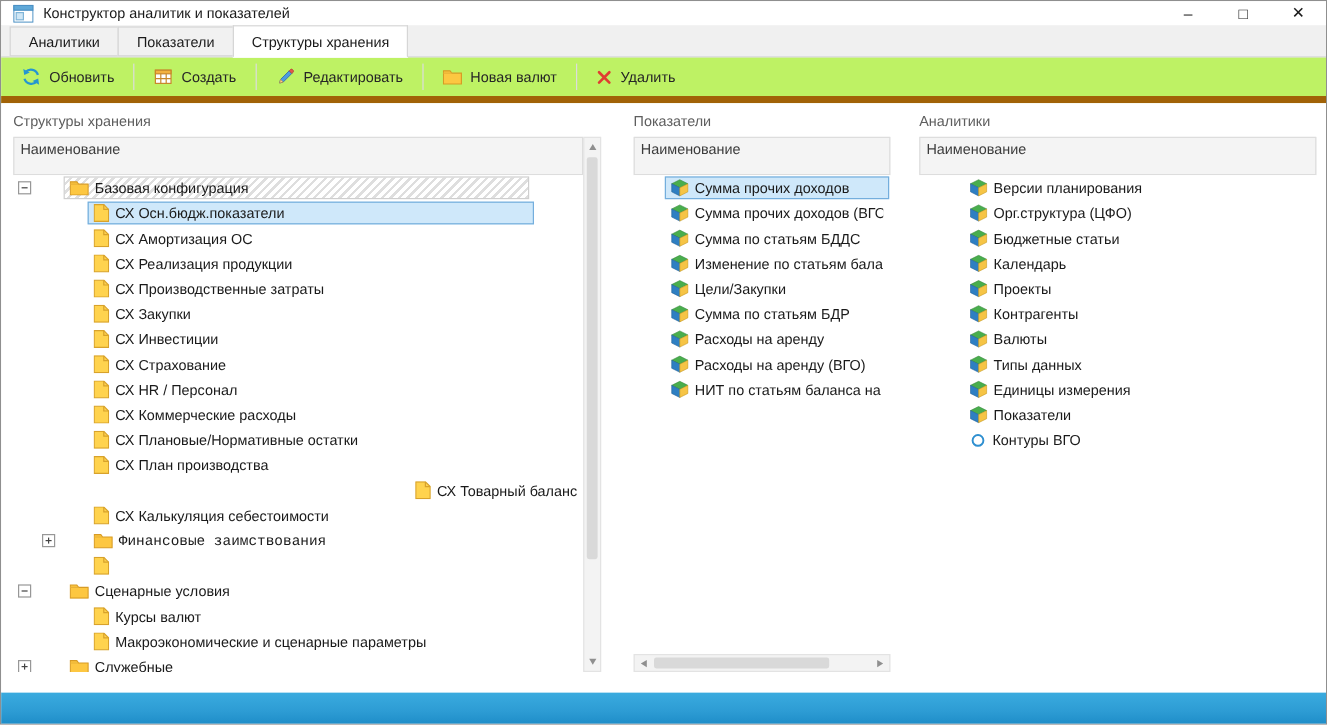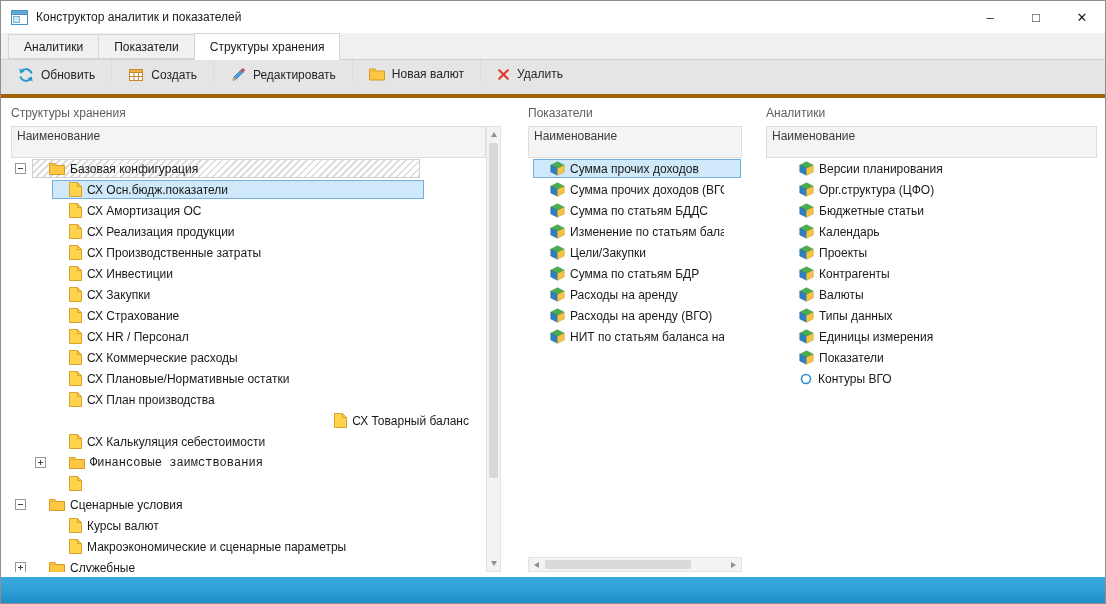--- a/index.html
+++ b/index.html
@@ -1,52 +1,52 @@
 <!DOCTYPE html>
 <html><head>
 <meta charset="utf-8">
 <style>
   * { margin:0; padding:0; box-sizing:border-box; }
   html,body { width:1106px; height:604px; }
   body { font-family:"Liberation Sans","DejaVu Sans",sans-serif; font-size:12px; color:#1a1a1a; background:#ececec; overflow:hidden; }
   .window { width:1106px; height:604px; background:#fff; border:1px solid #8f8f8f; display:flex; flex-direction:column; }
 
   
-  .titlebar { height:32px; flex:0 0 auto; display:flex; align-items:center; background:#fff; }
+  .titlebar { height:20px; flex:0 0 auto; display:flex; align-items:center; background:#fff; }
   .title-icon { margin:0 8px 0 10px; display:flex; }
   .title-text { font-size:12px; }
   .win-controls { margin-left:auto; display:flex; height:100%; }
   .win-btn { width:46px; display:flex; align-items:center; justify-content:center; font-size:13px; color:#1a1a1a; cursor:default; }
 
   
   .tabbar { height:27px; flex:0 0 auto; background:#f0f0f0; border-bottom:1px solid #d2d2d2; display:flex; align-items:flex-end; padding-left:7px; }
   .tab { padding:0 15px; line-height:24px; height:25px; background:#f1f1f1; border:1px solid #d6d6d6; margin-right:-1px; color:#1a1a1a; }
   .tab.active { background:#fff; height:27px; line-height:26px; margin-bottom:-1px; border-bottom:1px solid #fff; position:relative; z-index:2; }
 
   
-  .toolbar { height:38px; flex:0 0 auto; background:#e5e5e5; display:flex; align-items:flex-start; padding-left:8px; border-bottom:4px solid #a16207; }
+  .toolbar { height:38px; flex:0 0 auto; background:#bef264; display:flex; align-items:center; padding-left:8px; border-bottom:6px solid #a16207; }
   .tool-btn { display:flex; align-items:center; gap:7px; padding:7px 9px; border-radius:3px; color:#262626; cursor:default; }
   .tool-btn .icon { display:flex; }
   .tool-sep { width:1px; height:22px; background:#dcdcdc; margin:0 7px; }
 
   
   .content { flex:1 1 auto; position:relative; background:#fff; overflow:hidden; }
   .panel-title { position:absolute; top:8px; color:#5e5e5e; }
   .panel { position:absolute; top:28px; display:flex; }
   #panel-storage    { left:10px;  width:490px; height:446px; }
   #panel-indicators { left:527px; width:214px; height:446px; }
   #panel-analytics  { left:765px; width:331px; height:446px; }
 
   .grid-wrap { display:flex; flex:1 1 auto; height:100%; min-width:0; }
   .grid { display:flex; flex-direction:column; flex:1 1 auto; height:100%; min-width:0; }
   .col-header { height:32px; flex:0 0 auto; background:#f4f4f4; border:1px solid #ddd; color:#3c3c3c; padding:2px 0 0 5px; }
   .rows { flex:1 1 auto; overflow:hidden; background:#fff; }
 
   .tree-row, .list-row { height:21px; display:flex; align-items:center; }
-  .row-inner { display:flex; align-items:center; gap:5px; padding:1px 16px; border:1px solid transparent; height:19px; min-width:0; }
+  .row-inner { display:flex; align-items:center; gap:5px; padding:1px 4px; border:1px solid transparent; height:19px; min-width:0;margin-left:21px; }
   .row-inner .icon { display:flex; flex:0 0 auto; }
   .row-label { white-space:nowrap; }
   .row-inner.selected { background:#cfe8fa; border-color:#74aedd; }
   .row-inner.hatched  { background:repeating-linear-gradient(135deg,#ffffff 0 3px,#dedede 3px 5px); border-color:#cfcfcf; }
   #panel-storage .row-inner.selected { width:372px; }
   #panel-storage .row-inner.hatched  { width:388px; }
   #panel-indicators .row-inner { flex:1 1 auto; margin-right:1px; }
   #panel-indicators .row-label { overflow:hidden; }
   #panel-indicators .list-row { padding-left:5px; }
   #panel-analytics  .list-row { padding-left:16px; }
@@ -230,33 +230,33 @@
               </div>
               <div class="tree-row" style="padding-left: 24px;">
                 <div class="exp-spacer"></div>
                 <div class="row-inner">
                   <span class="icon">
                     <svg width="13" height="15" viewBox="0 0 13 15">
                       <path d="M0.5 0.5 H8.5 L12.5 4.5 V14.5 H0.5 Z" fill="#ffd34e" stroke="#d8a22b"></path>
                       <path d="M8.5 0.5 V4.5 H12.5" fill="none" stroke="#d8a22b"></path>
                     </svg>
                   </span>
+                  <span class="row-label">СХ Закупки</span>
+                </div>
+              </div>
+              <div class="tree-row" style="padding-left: 24px;">
+                <div class="exp-spacer"></div>
+                <div class="row-inner">
+                  <span class="icon">
+                    <svg width="13" height="15" viewBox="0 0 13 15">
+                      <path d="M0.5 0.5 H8.5 L12.5 4.5 V14.5 H0.5 Z" fill="#ffd34e" stroke="#d8a22b"></path>
+                      <path d="M8.5 0.5 V4.5 H12.5" fill="none" stroke="#d8a22b"></path>
+                    </svg>
+                  </span>
                   <span class="row-label">СХ Инвестиции</span>
-                </div>
-              </div>
-              <div class="tree-row" style="padding-left: 24px;">
-                <div class="exp-spacer"></div>
-                <div class="row-inner">
-                  <span class="icon">
-                    <svg width="13" height="15" viewBox="0 0 13 15">
-                      <path d="M0.5 0.5 H8.5 L12.5 4.5 V14.5 H0.5 Z" fill="#ffd34e" stroke="#d8a22b"></path>
-                      <path d="M8.5 0.5 V4.5 H12.5" fill="none" stroke="#d8a22b"></path>
-                    </svg>
-                  </span>
-                  <span class="row-label">СХ Закупки</span>
                 </div>
               </div>
               <div class="tree-row" style="padding-left: 24px;">
                 <div class="exp-spacer"></div>
                 <div class="row-inner">
                   <span class="icon">
                     <svg width="13" height="15" viewBox="0 0 13 15">
                       <path d="M0.5 0.5 H8.5 L12.5 4.5 V14.5 H0.5 Z" fill="#ffd34e" stroke="#d8a22b"></path>
                       <path d="M8.5 0.5 V4.5 H12.5" fill="none" stroke="#d8a22b"></path>
                     </svg>

